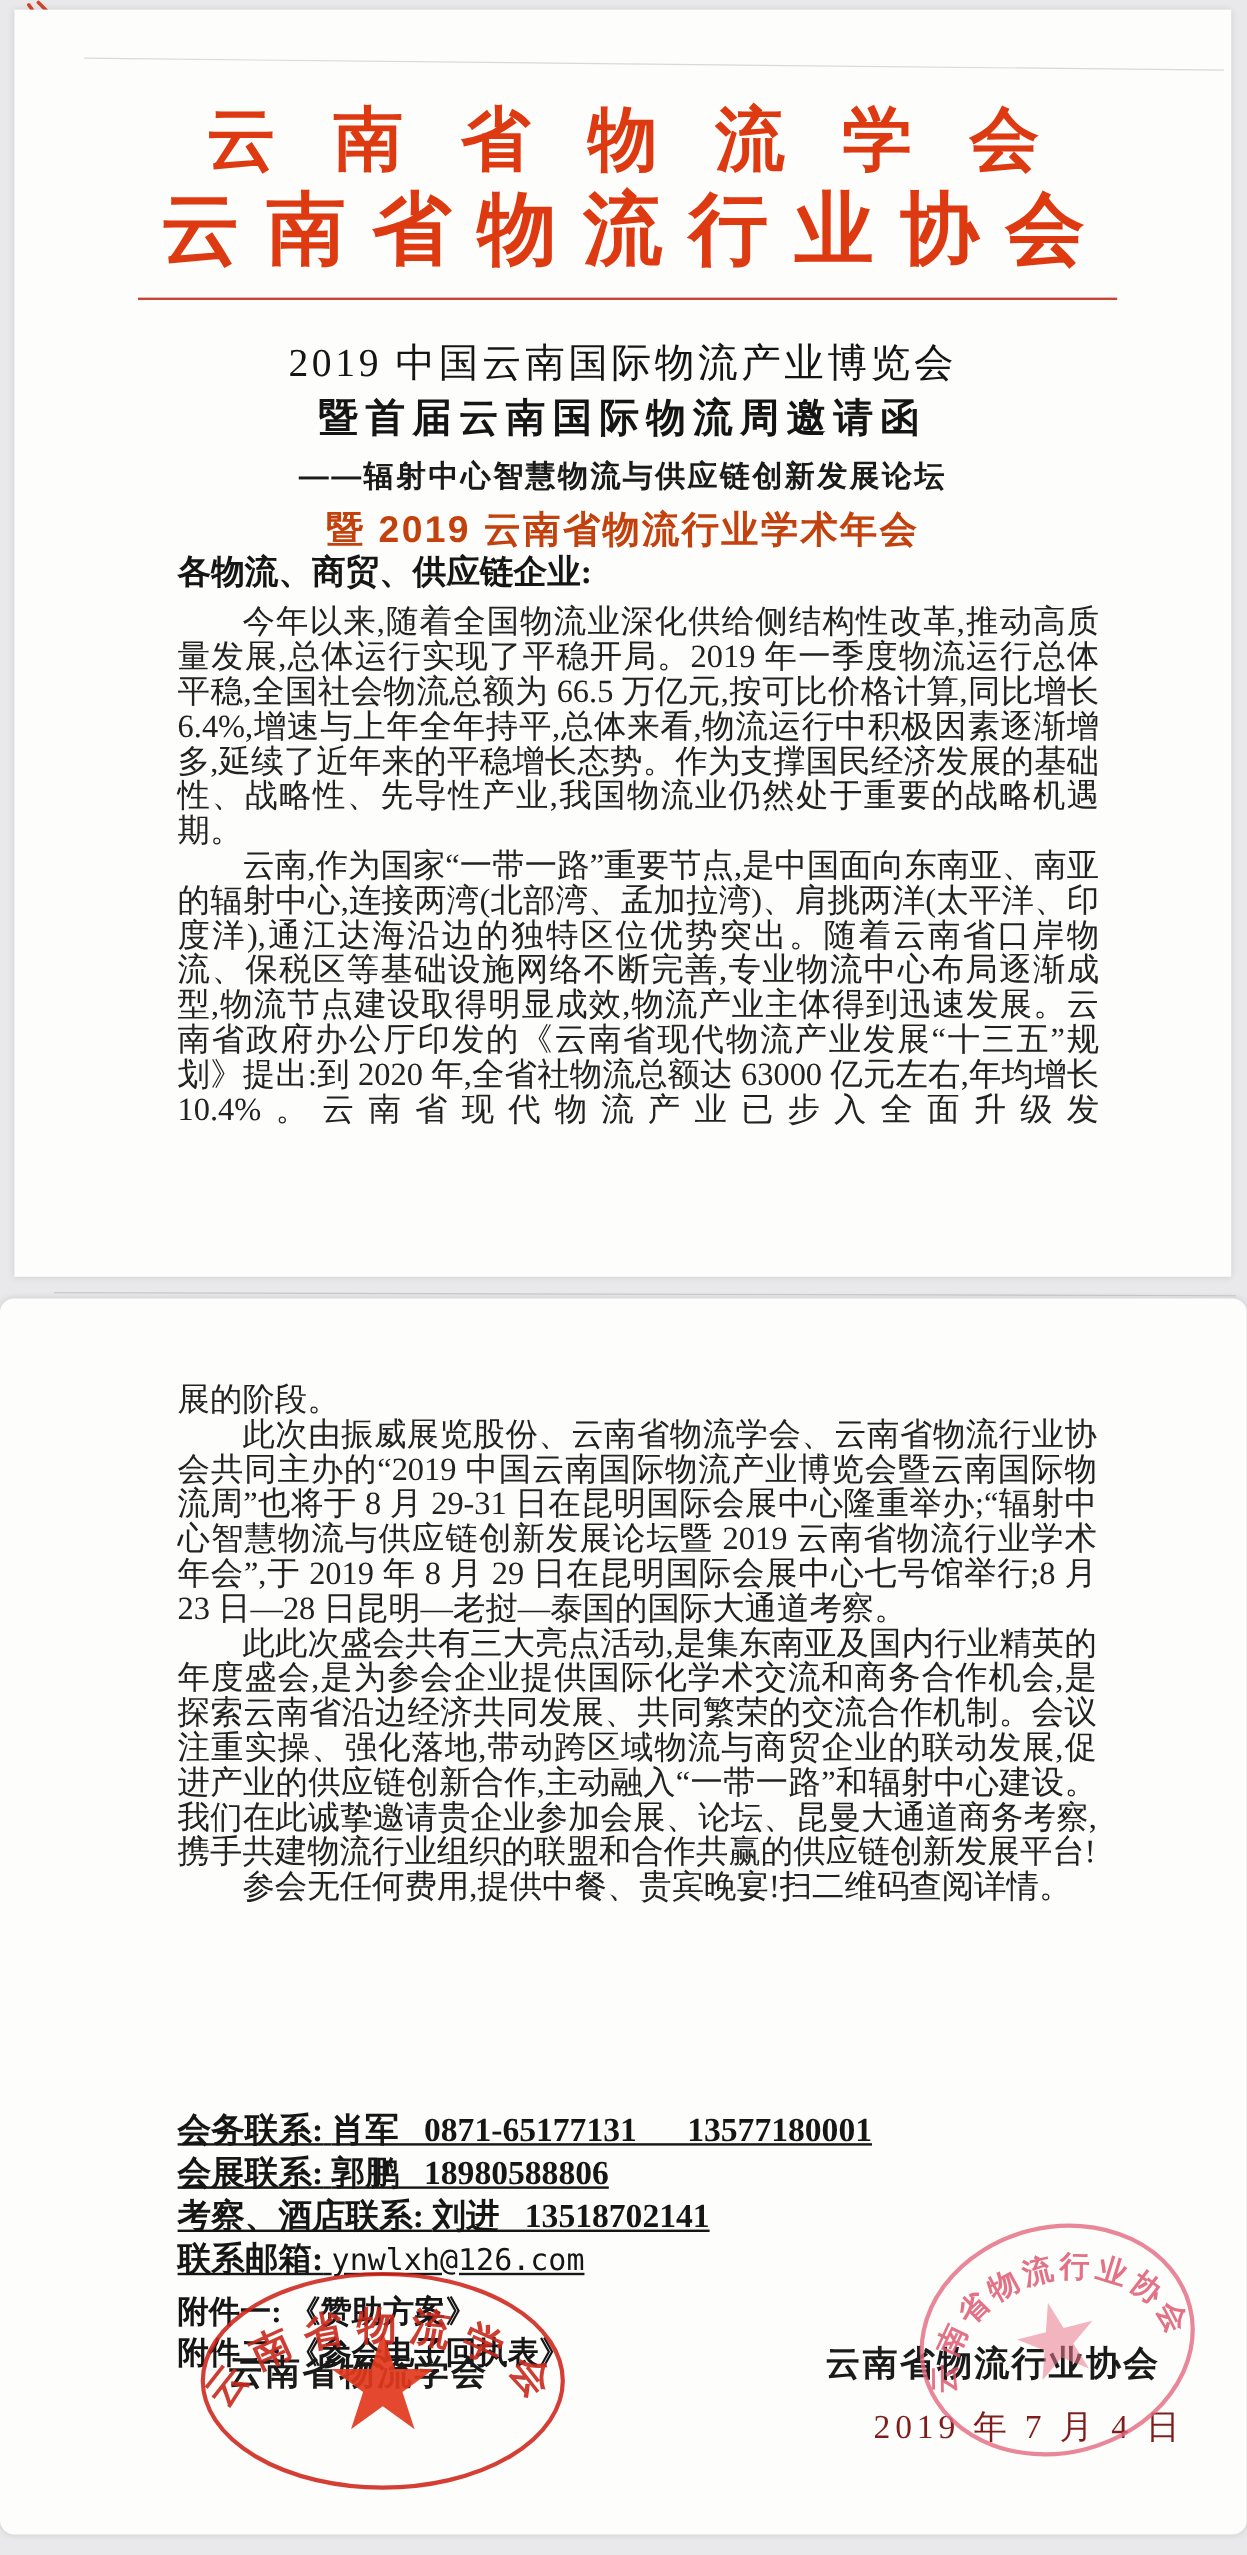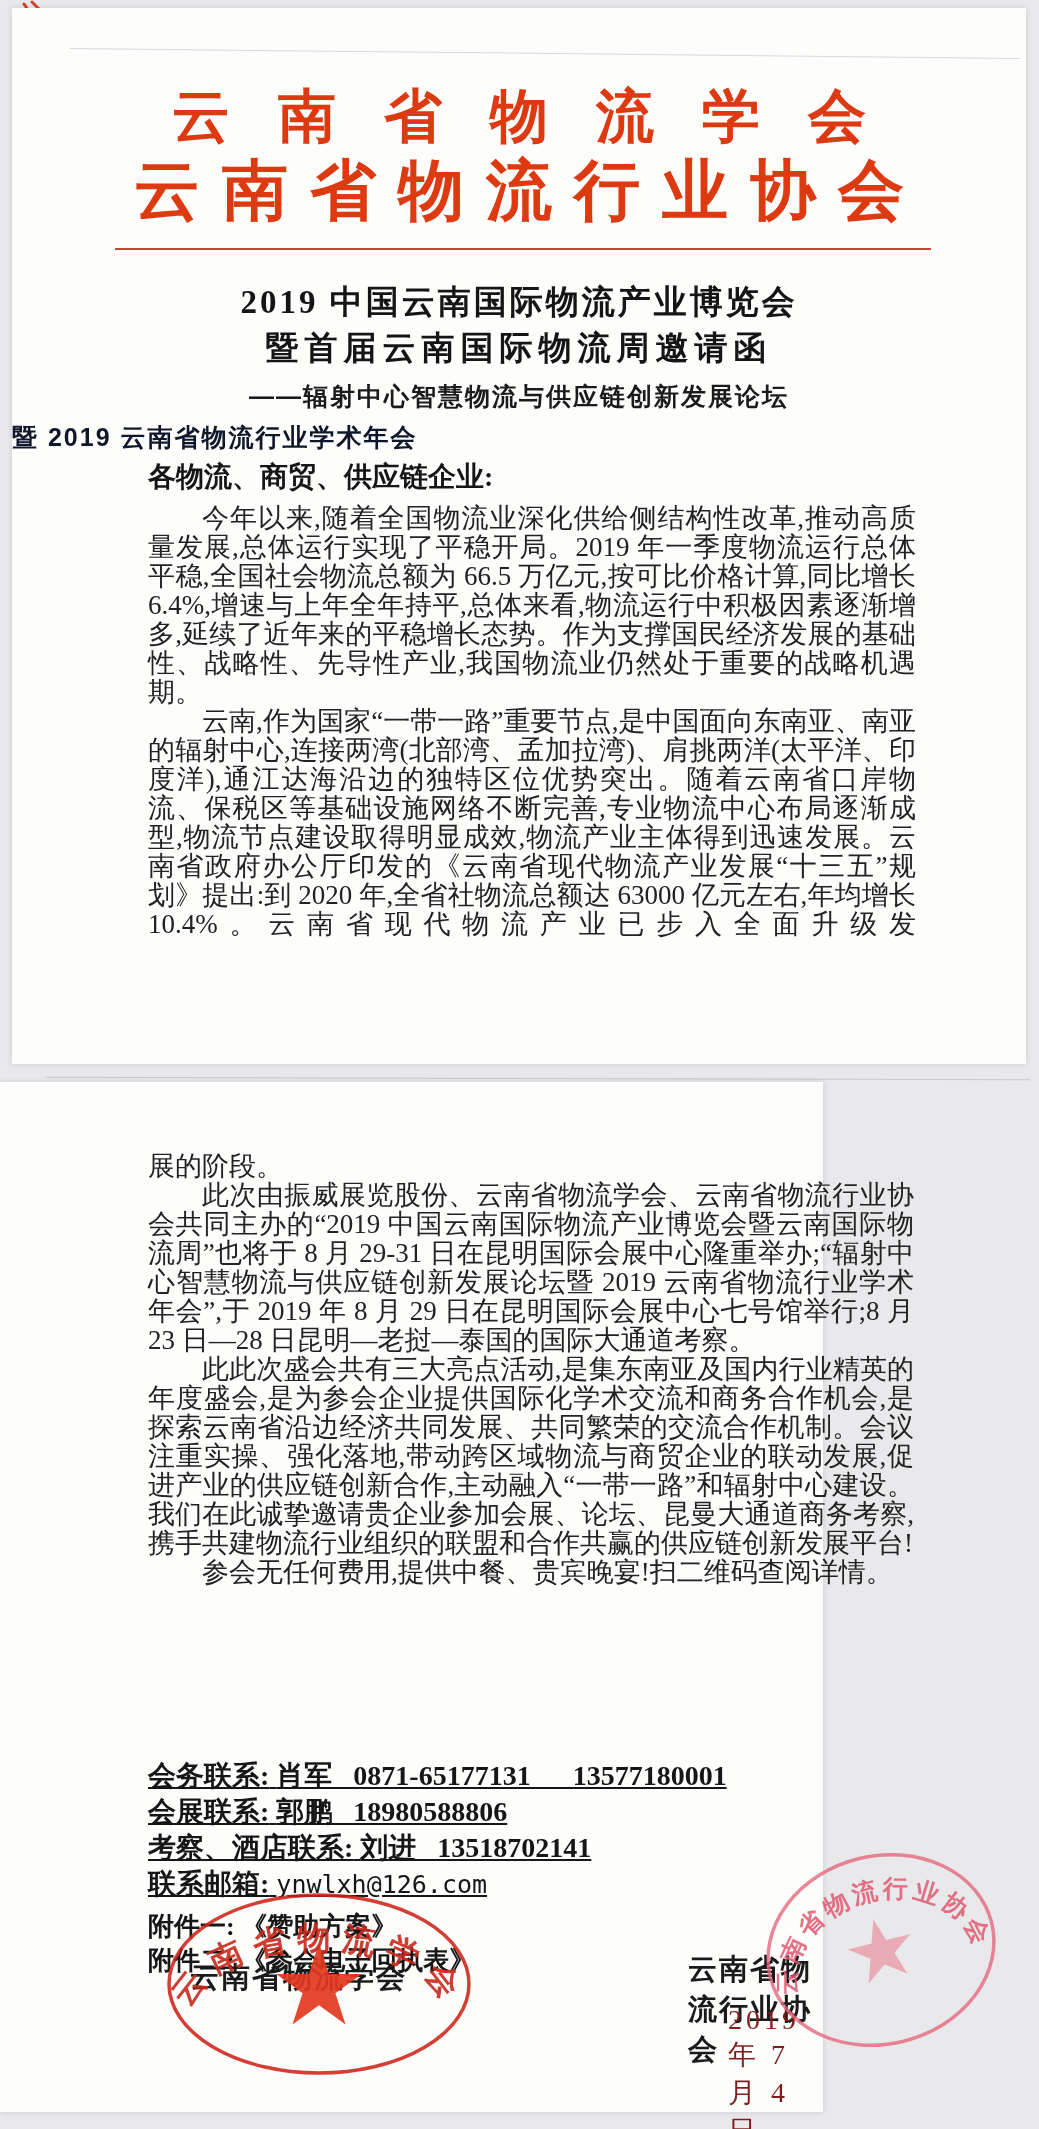--- a/index.html
+++ b/index.html
@@ -9,21 +9,21 @@
     position:relative;
     font-family:"Liberation Serif","DejaVu Serif",serif;
     overflow:hidden;
   }
   .paper{
     position:absolute;
     background:#fdfdfc;
     box-shadow:0 0 6px rgba(0,0,0,0.12);
   }
   #page1{left:12px;top:8px;width:1014px;height:1056px;}
-  #page2{left:0px;top:1082px;width:823px;height:1030px;}
+  #page2{left:0px;top:1082px;width:1039px;height:1030px;border-radius:12px;}
   .scan-edge{
     position:absolute;left:58px;top:40px;width:950px;height:1px;
     background:#d9d9dd;transform:rotate(0.6deg);transform-origin:left top;
   }
   .page-break-line{
     position:absolute;left:45px;top:1078px;width:985px;height:1px;
     background:#c9c9ce;transform:rotate(0.15deg);
   }
   .corner-mark{position:absolute;left:20px;top:0px;}
 
@@ -42,37 +42,37 @@
     font-size:66px;font-weight:bold;color:#dd3a12;
     letter-spacing:22px;padding-left:22px;
     white-space:nowrap;
   }
   .red-rule{
     position:absolute;left:103px;right:95px;top:240px;height:2px;
     background:#c74734;
   }
   .title1{
     position:absolute;left:0;right:0;top:272px;text-align:center;
-    font-size:33px;font-weight:bold;color:#151515;letter-spacing:3px;
+    font-size:33px;font-weight:normal;color:#151515;letter-spacing:3px;
     white-space:nowrap;
   }
   .title2{
     position:absolute;left:0;right:0;top:318px;text-align:center;
     font-size:33px;font-weight:bold;color:#151515;letter-spacing:6px;
     white-space:nowrap;
   }
   .sub1{
     position:absolute;left:0;right:0;top:372px;text-align:center;
     font-size:25px;font-weight:bold;color:#1b1b1b;letter-spacing:2px;
     font-family:"Liberation Sans","DejaVu Sans",sans-serif;
     white-space:nowrap;
   }
   .sub2{
-    position:absolute;left:0;right:0;top:413px;
-    font-size:25px;font-weight:bold;color:#0f172a;letter-spacing:2px;
+    position:absolute;left:0;right:0;top:413px;text-align:center;
+    font-size:31px;font-weight:bold;color:#c2410c;letter-spacing:2px;
     font-family:"Liberation Sans","DejaVu Sans",sans-serif;
     white-space:nowrap;
   }
 
   .body-block1{
     position:absolute;left:136px;top:450px;width:768px;
     color:#222;
   }
   .body-block2{
     position:absolute;left:148px;top:70px;width:766px;

